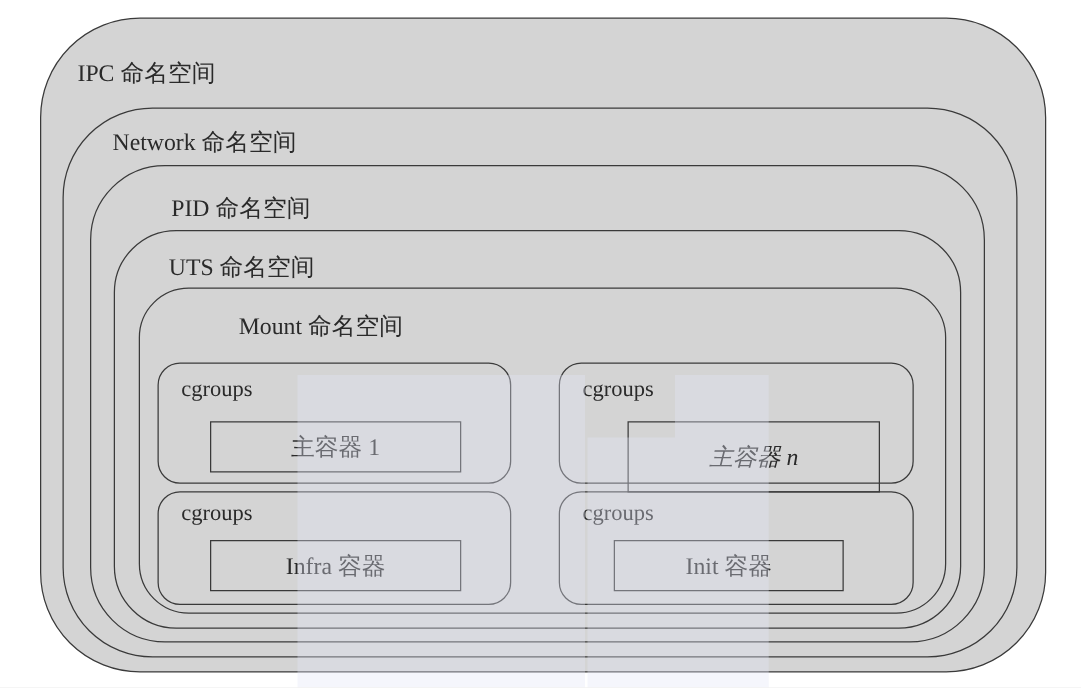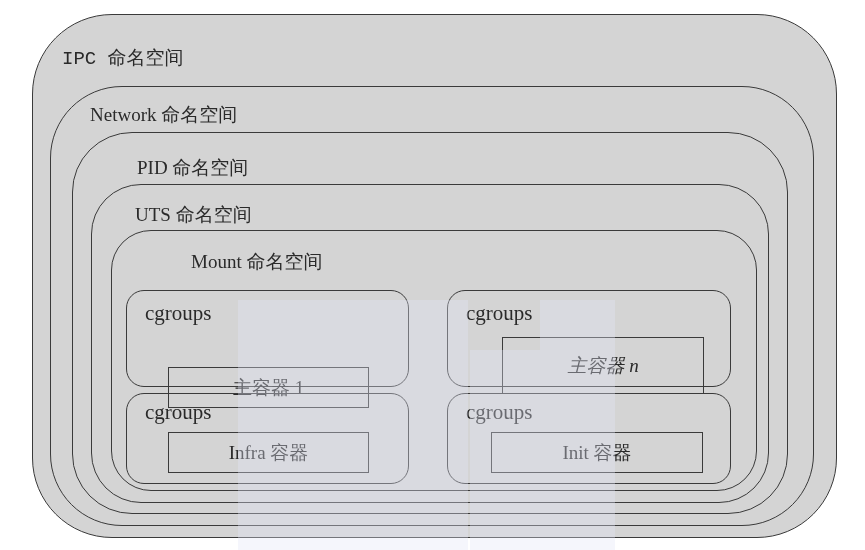--- a/index.html
+++ b/index.html
@@ -3,59 +3,59 @@
 <meta charset="utf-8">
 <style>
   html, body { margin:0; padding:0; background:#ffffff; }
   body { width:865px; height:550px; position:relative; overflow:hidden;
          font-family:"Liberation Serif","DejaVu Serif",serif; color:#222; }
   .box { position:absolute; box-sizing:border-box; background:#d4d4d4;
          border:1.5px solid #3a3a3a; }
   .label { position:absolute; font-size:19px; line-height:1; white-space:nowrap; color:#2a2a2a; }
   .cg { position:absolute; box-sizing:border-box; border:1.5px solid #3a3a3a;
         border-radius:18px; background:transparent; }
-  .cg-label { position:absolute; left:18px; top:10px; font-size:21px; color:#2a2a2a; }
+  .cg-label { position:absolute; left:18px; top:10px; font-size:18px; color:#2a2a2a; }
   .ctr { position:absolute; box-sizing:border-box; border:1.5px solid #3a3a3a;
          background:transparent; display:flex; align-items:center; justify-content:center;
          font-size:19px; color:#2a2a2a; }
   .wm { position:absolute; background:rgba(225,228,245,0.35); pointer-events:none; }
 </style>
 </head>
 <body>
 
 <div class="box" style="left:32px; top:14px; width:805px; height:524px; border-radius:80px;"></div>
-<div class="label" style="left:62px; top:50px;font-family:Liberation Mono, monospace;">IPC 命名空间</div>
+<div class="label" style="left:62px; top:50px;">IPC 命名空间</div>
 
 <div class="box" style="left:50px; top:86px; width:764px; height:440px; border-radius:72px;"></div>
 <div class="label" style="left:90px; top:105px;">Network 命名空间</div>
 
 <div class="box" style="left:72px; top:132px; width:716px; height:382px; border-radius:60px;"></div>
 <div class="label" style="left:119px; top:158px;margin-left:18px;">PID 命名空间</div>
 
 <div class="box" style="left:91px; top:184px; width:678px; height:319px; border-radius:50px;"></div>
 <div class="label" style="left:135px; top:205px;">UTS 命名空间</div>
 
 <div class="box" style="left:111px; top:230px; width:646px; height:261px; border-radius:40px;"></div>
 <div class="label" style="left:147px; top:252px;margin-left:44px;">Mount 命名空间</div>
 
 <div class="cg" style="left:126px; top:290px; width:283px; height:97px;">
   <span class="cg-label">cgroups</span>
 </div>
-<div class="ctr" style="left:168px; top:337px; width:201px; height:41px;margin-top:30px;">主容器 1</div>
+<div class="ctr" style="left:168px; top:337px; width:201px; height:41px;">主容器 1</div>
 
 <div class="cg" style="left:447px; top:290px; width:284px; height:97px;">
   <span class="cg-label">cgroups</span>
 </div>
 <div class="ctr" style="left:502px; top:337px; width:202px; height:57px;font-style:italic;">主容器 n</div>
 
 <div class="cg" style="left:126px; top:393px; width:283px; height:91px;">
   <span class="cg-label" style="top:6px;">cgroups</span>
 </div>
 <div class="ctr" style="left:168px; top:432px; width:201px; height:41px;">Infra 容器</div>
 
 <div class="cg" style="left:447px; top:393px; width:284px; height:91px;">
   <span class="cg-label" style="top:6px;">cgroups</span>
 </div>
-<div class="ctr" style="left:491px; top:432px; width:212px; height:41px;">Init 容器</div>
+<div class="ctr" style="left:491px; top:432px; width:184px; height:41px;">Init 容器</div>
 
 <div class="wm" style="left:238px; top:300px; width:230px; height:250px;"></div>
 <div class="wm" style="left:540px; top:300px; width:75px; height:250px;"></div>
 <div class="wm" style="left:470px; top:350px; width:70px; height:200px;"></div>
 
 </body></html>

